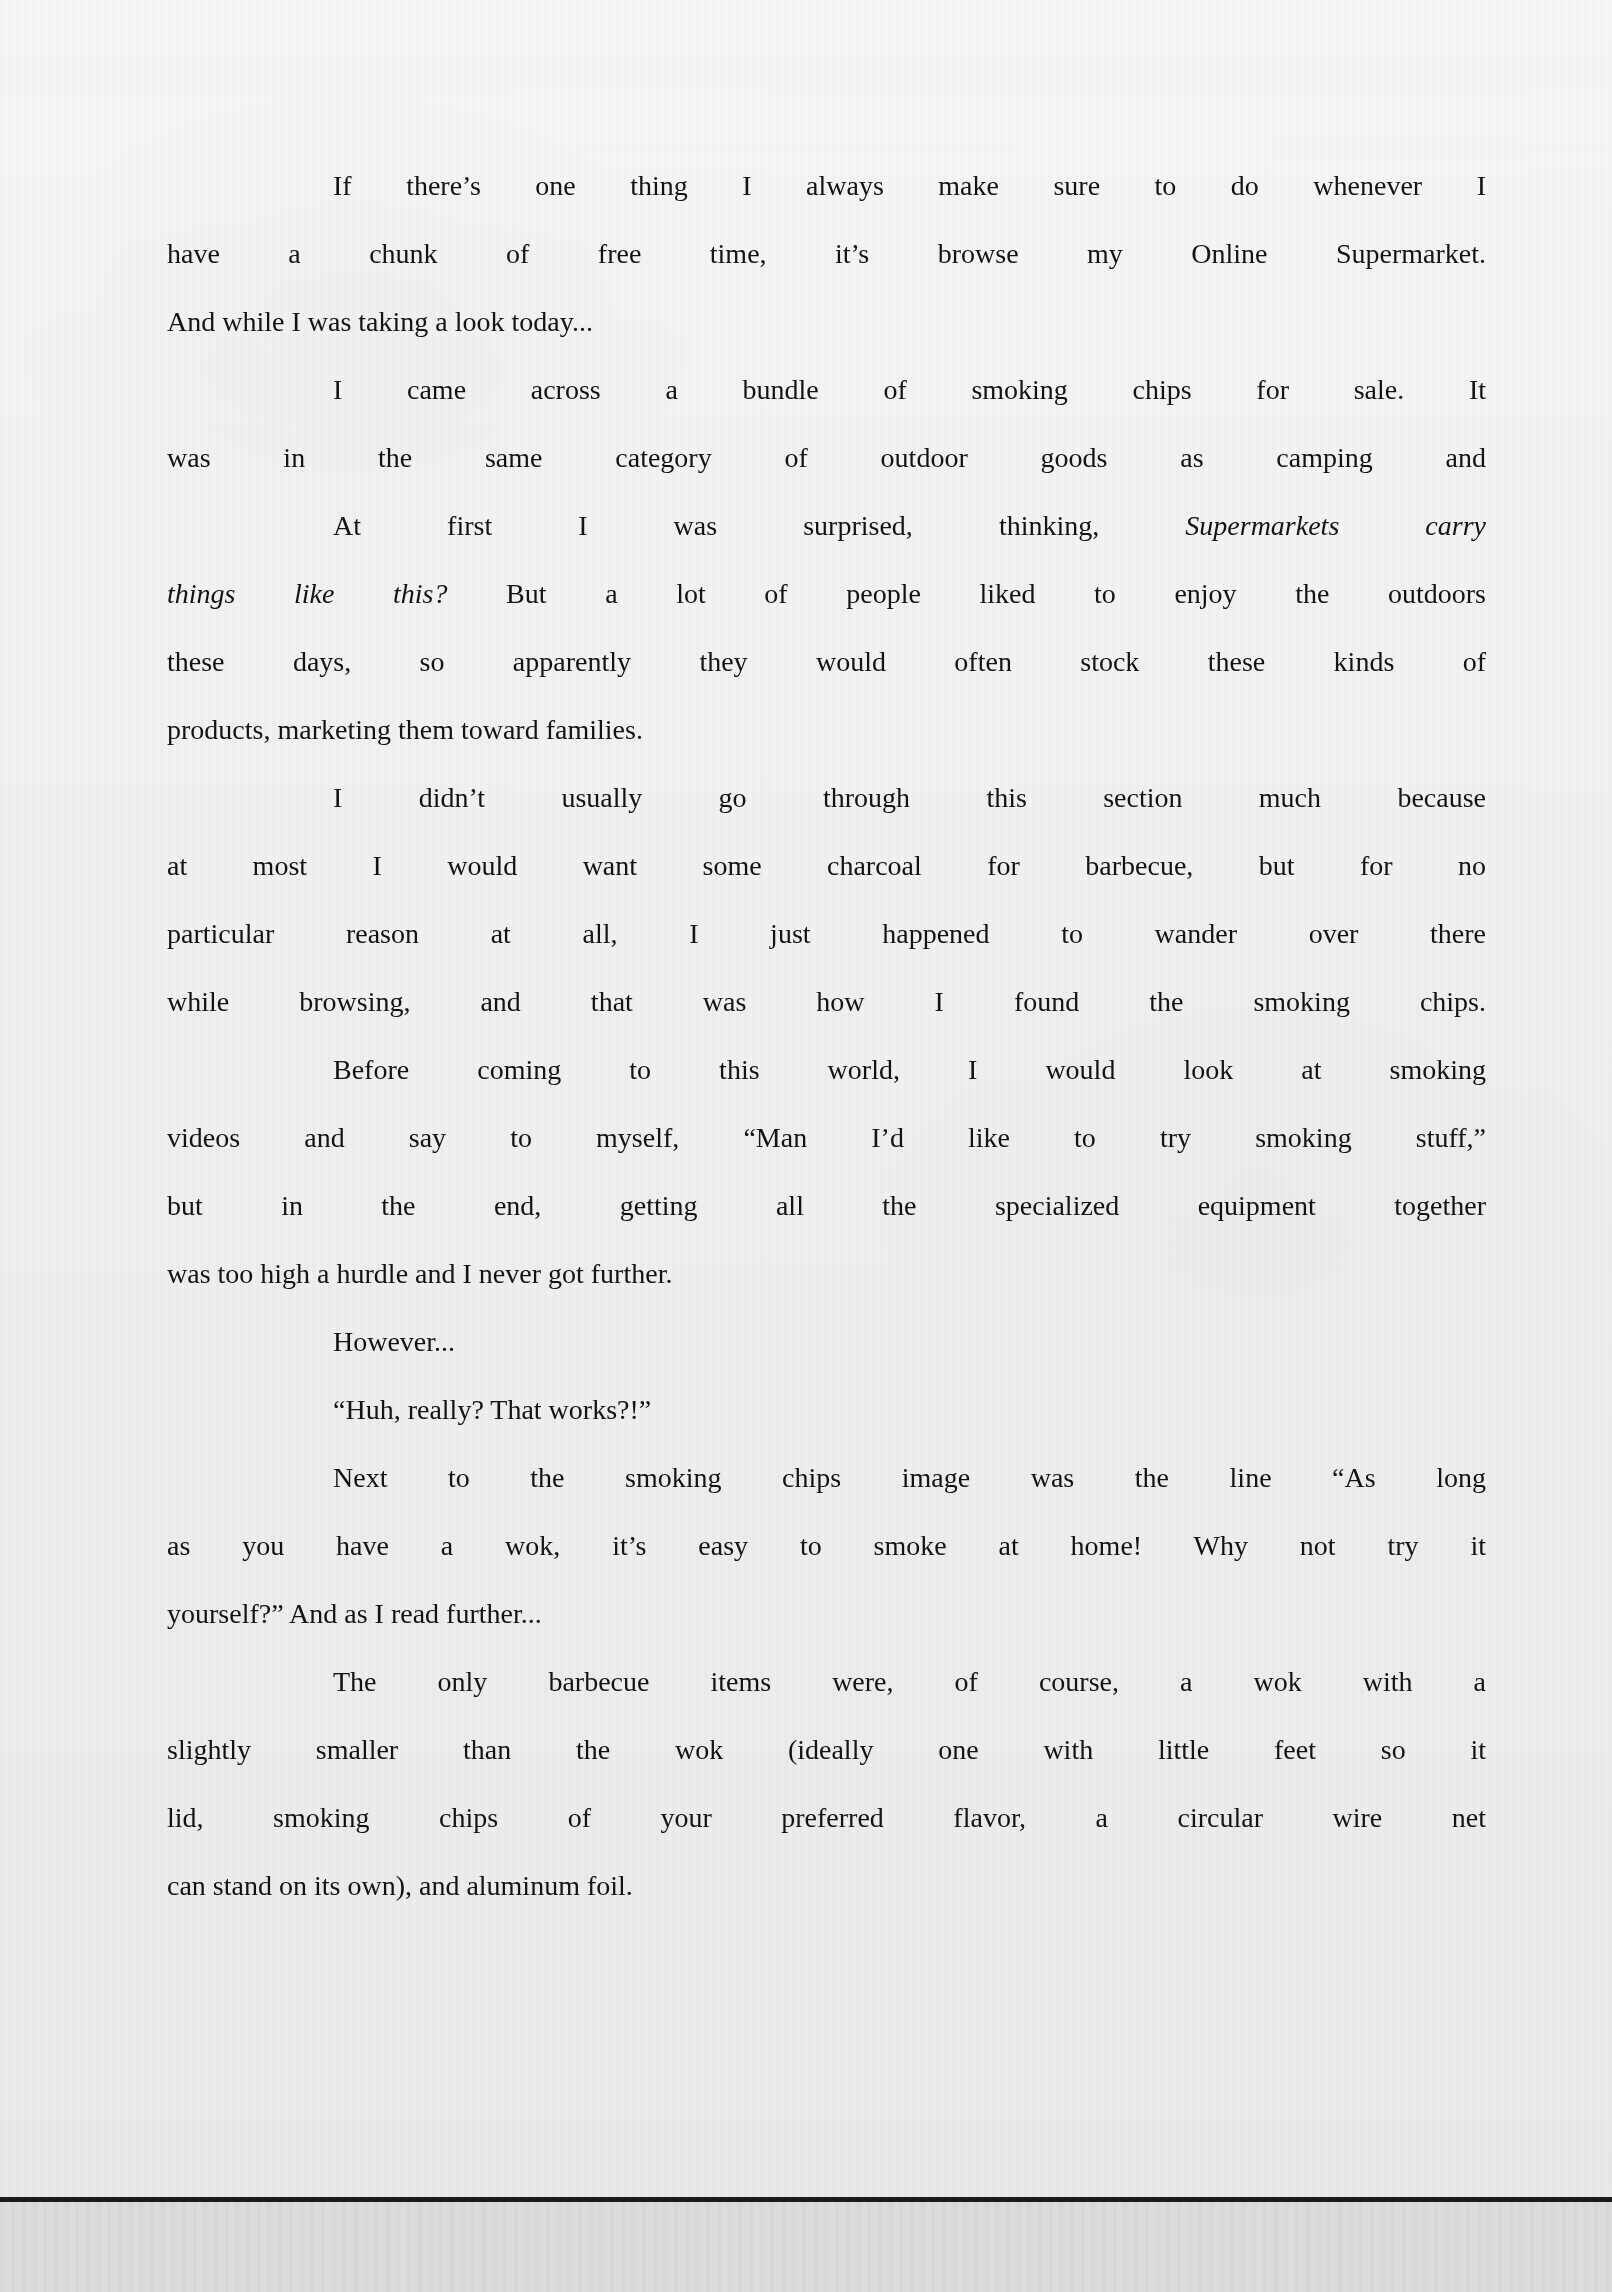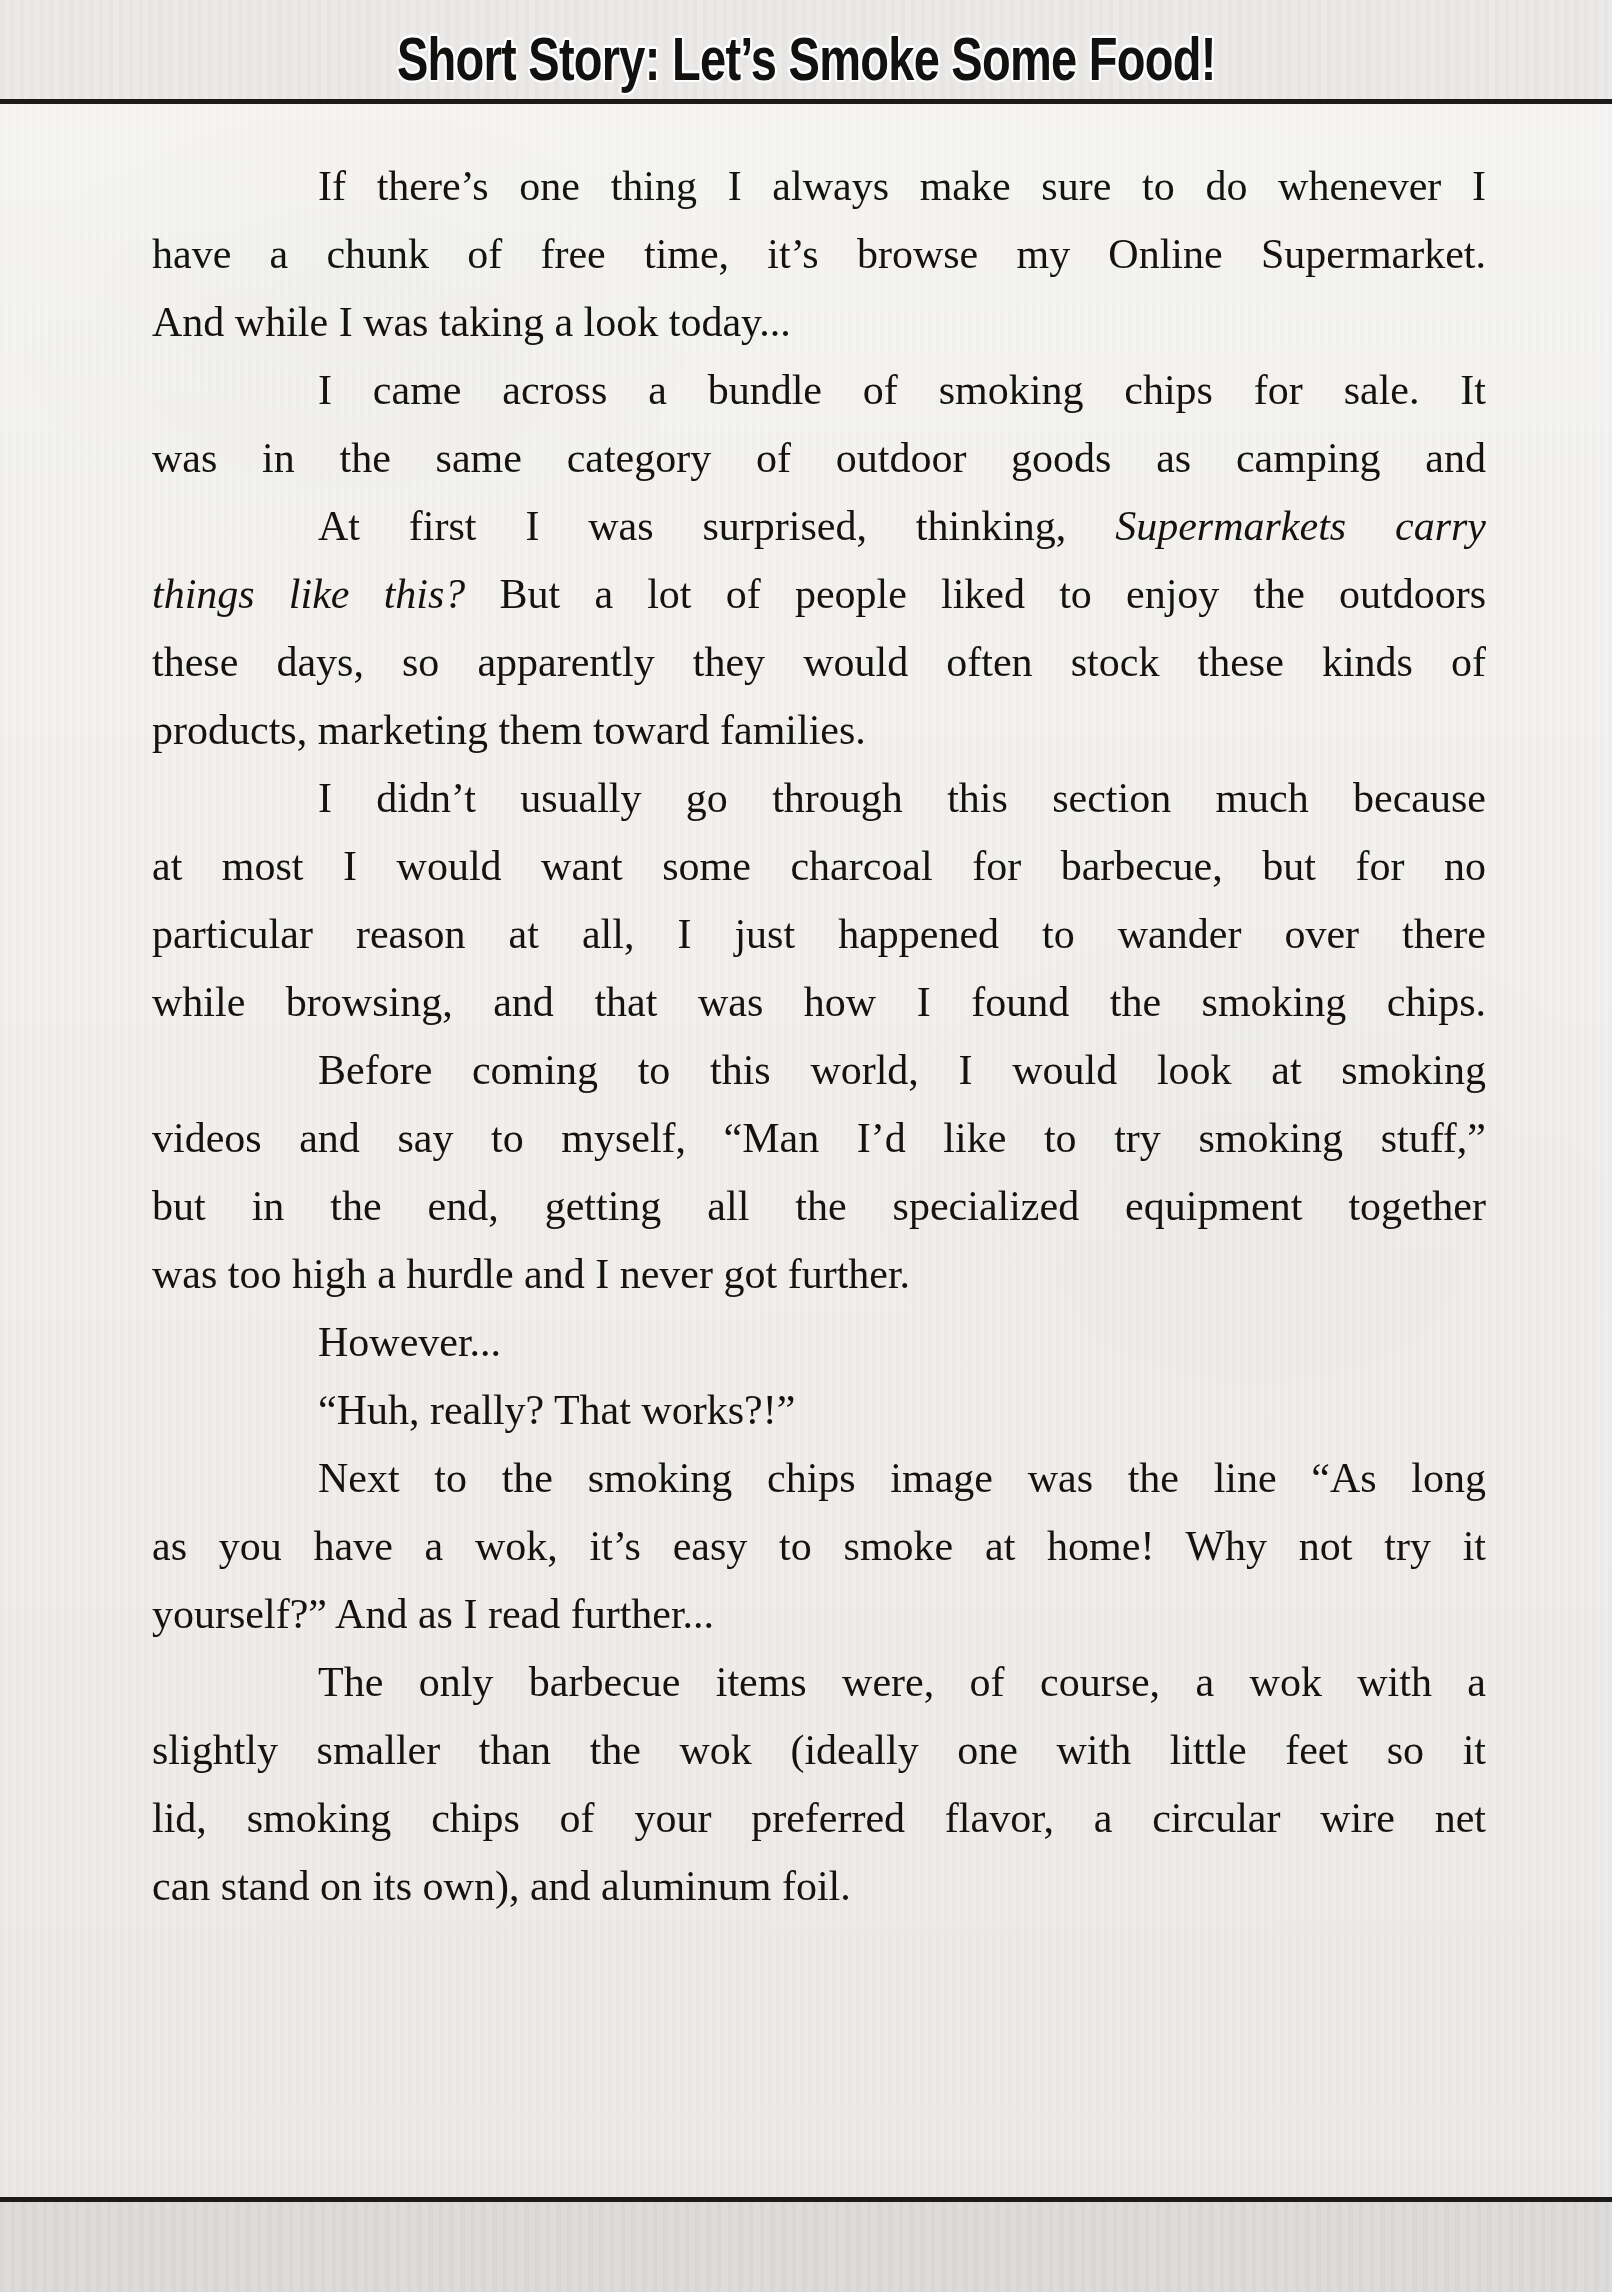--- a/index.html
+++ b/index.html
@@ -39,25 +39,26 @@
     text-shadow:
       -2.7px 0 0 #fdfdfd, 2.7px 0 0 #fdfdfd, 0 -2.7px 0 #fdfdfd, 0 2.7px 0 #fdfdfd,
       -1.8px -1.8px 0 #fdfdfd, 1.8px -1.8px 0 #fdfdfd, -1.8px 1.8px 0 #fdfdfd, 1.8px 1.8px 0 #fdfdfd;
   }
   .content{
     position:absolute;
     left:152px;top:152px;
     width:1334px;
   }
   .line{
-    font-size:42px;
+    font-size:28px;
     line-height:68px;
     height:68px;
     white-space:normal;
     text-align:left;
+    margin-left:15px;
   }
   .line.jfy{
     text-align:justify;
     text-align-last:justify;
   }
   .line.ind{
     padding-left:166px;
     box-sizing:border-box;
   }
   .line .it{font-style:italic;}
@@ -66,23 +67,20 @@
     background-color:#dcdbd9;
     background-image:repeating-linear-gradient(90deg, rgba(0,0,0,.02) 0 4.5px, rgba(255,255,255,.025) 4.5px 10.7px);
     border-top:5.4px solid #1c1b1a;
     box-sizing:content-box;
   }
 </style>
 </head>
 <body>
 
 <div class="page">
-  <header class="page-header">
-    <span class="title">Short Story: Let’s Smoke Some Food!</span>
-  </header>
 
   <main class="content" id="content">
       <div>
         <div class="line ind jfy"><span>If there’s one thing I always make sure to do whenever I</span></div>
         <div class="line jfy"><span>have a chunk of free time, it’s browse my Online Supermarket.</span></div>
         <div class="line"><span>And while I was taking a look today...</span></div>
       </div>
       <div>
         <div class="line ind jfy"><span>I came across a bundle of smoking chips for sale. It</span></div>
         <div class="line jfy"><span>was in the same category of outdoor goods as camping and</span></div>

